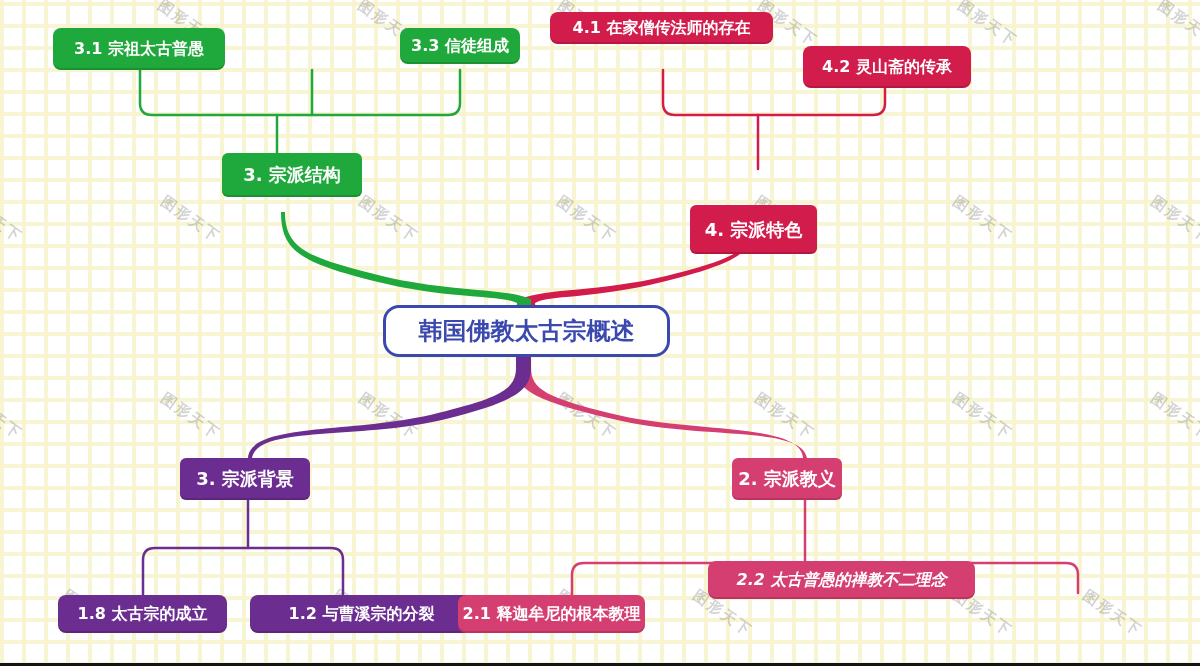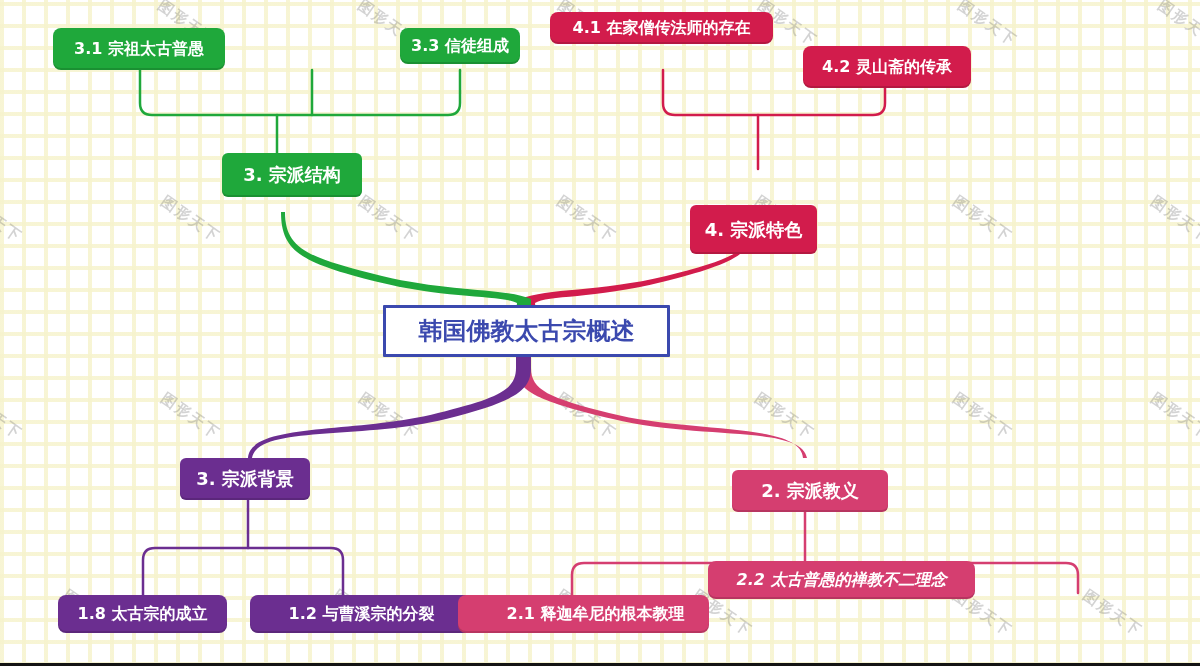--- a/index.html
+++ b/index.html
@@ -23,21 +23,21 @@
   .thick{stroke:none;}
   .node{
     position:absolute;z-index:5;display:flex;align-items:center;justify-content:center;
     color:#fff;font-weight:bold;white-space:nowrap;border-radius:8px;
     box-shadow:inset 0 -2px 0 rgba(0,0,0,0.14);cursor:default;
   }
   .node.sub{font-size:16px;}
   .node.main{font-size:18px;border-radius:6px;}
   .node.root{
     background:#ffffff;border:3px solid #3b49ae;color:#3b49ae;
-    font-size:24px;border-radius:1px;box-shadow:none;
+    font-size:24px;border-radius:16px;box-shadow:none;
   }
   #bottombar{position:absolute;left:0;bottom:0;width:1200px;height:3px;background:#141414;z-index:6;}
 </style>
 </head>
 <body>
 
 <div id="canvas">
 
   <div id="wm-layer">
       <span class="wm" style="left: 165px; top: -4px;">图形天下</span>
@@ -86,30 +86,30 @@
     <path class="thin" d="M 143 595 L 143 560 Q 143 548 155 548 L 331 548 Q 343 548 343 560 L 343 595" style="stroke: rgb(107, 46, 144);"></path>
 
     <path class="thin" d="M 805 500 L 805 563" style="stroke: rgb(213, 62, 112);"></path>
     <path class="thin" d="M 572 595 L 572 575 Q 572 563 584 563 L 1066 563 Q 1078 563 1078 575 L 1078 593" style="stroke: rgb(213, 62, 112);"></path>
     <path class="thin" d="M 843 563 L 843 595" style="stroke: rgb(213, 62, 112);"></path>
   </svg>
 
   <div class="node root" style="left: 383px; top: 305px; width: 281px; height: 46px; color: rgb(59, 73, 174);">韩国佛教太古宗概述</div>
 
   <div class="node main" style="left: 180px; top: 458px; width: 130px; height: 42px; background-color: rgb(107, 46, 144);">3. 宗派背景</div>
-  <div class="node main" style="left: 732px; top: 470px; width: 156px; height: 42px; background-color: rgb(213, 62, 112);">2. 宗派教义</div>
+  <div class="node main" style="left: 732px; top: 458px; width: 110px; height: 42px; background-color: rgb(213, 62, 112);">2. 宗派教义</div>
   <div class="node main" style="left: 222px; top: 153px; width: 140px; height: 44px; background-color: rgb(31, 168, 59);">3. 宗派结构</div>
   <div class="node main" style="left: 690px; top: 169px; width: 127px; height: 49px; background-color: rgb(210, 28, 76); margin-top: 36px;">4. 宗派特色</div>
 
   <div class="node sub" style="left: 53px; top: 28px; width: 172px; height: 42px; background-color: rgb(31, 168, 59);">3.1 宗祖太古普愚</div>
   <div class="node sub" style="left: 400px; top: 28px; width: 120px; height: 36px; background-color: rgb(31, 168, 59);">3.3 信徒组成</div>
 
   <div class="node sub" style="left: 550px; top: 12px; width: 223px; height: 32px; background-color: rgb(210, 28, 76);">4.1 在家僧传法师的存在</div>
   <div class="node sub" style="left: 803px; top: 46px; width: 168px; height: 42px; background-color: rgb(210, 28, 76);">4.2 灵山斋的传承</div>
 
   <div class="node sub" style="left: 58px; top: 595px; width: 169px; height: 38px; background-color: rgb(107, 46, 144);">1.8 太古宗的成立</div>
   <div class="node sub" style="left: 250px; top: 595px; width: 223px; height: 38px; background-color: rgb(107, 46, 144);">1.2 与曹溪宗的分裂</div>
 
-  <div class="node sub" style="left: 458px; top: 595px; width: 227px; height: 38px; background-color: rgb(213, 62, 112); padding-left: 24px;">2.1 释迦牟尼的根本教理</div>
+  <div class="node sub" style="left: 458px; top: 595px; width: 187px; height: 38px; background-color: rgb(213, 62, 112);">2.1 释迦牟尼的根本教理</div>
   <div class="node sub" style="left: 708px; top: 561px; width: 267px; height: 38px; background-color: rgb(213, 62, 112); font-style: italic;">2.2 太古普愚的禅教不二理念</div>
 
   <div id="bottombar"></div>
 </div>
 
 </body></html>

